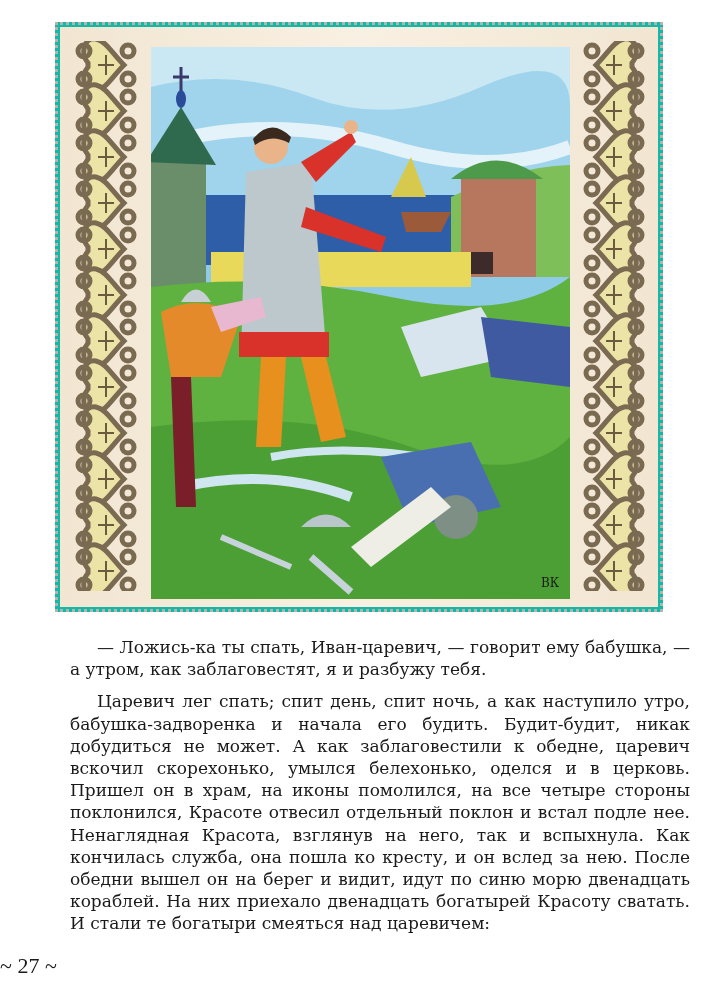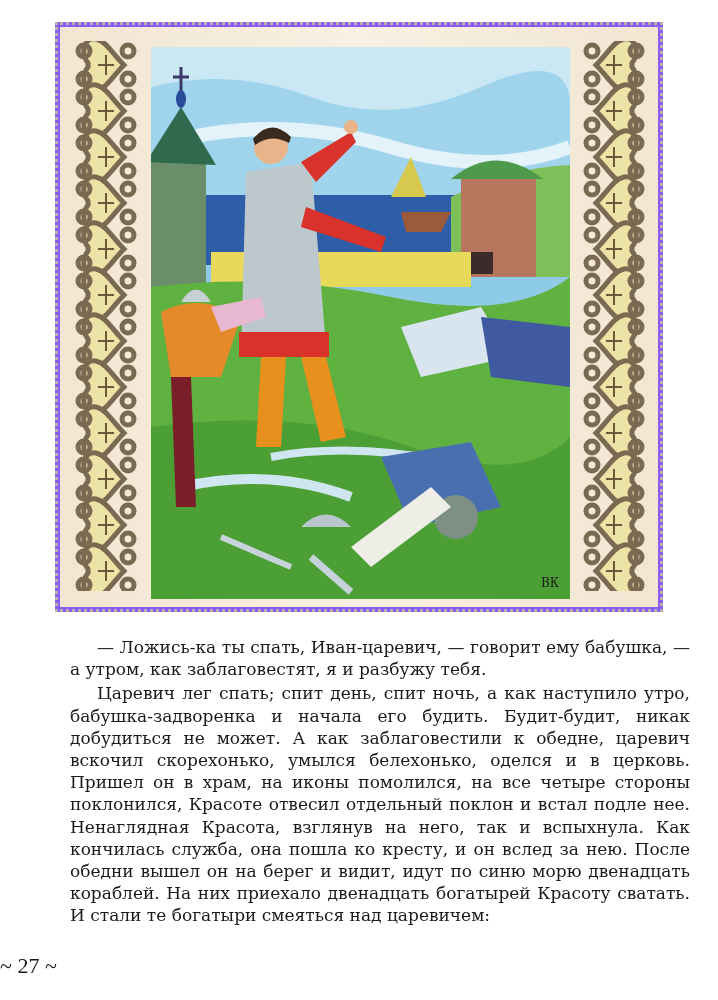--- a/index.html
+++ b/index.html
@@ -1,31 +1,31 @@
 <!DOCTYPE html>
 <html><head>
 <meta charset="utf-8">
 <style>
   html, body { margin:0; padding:0; }
   body { width:718px; height:1000px; background:#ffffff; position:relative; overflow:hidden;
          font-family:"DejaVu Serif", "Liberation Serif", serif; color:#1a1a1a; }
   .frame { position:absolute; left:55px; top:22px; width:608px; height:590px;
-           background:#8b5cf6; box-sizing:border-box;
+           background:#14b8a6; box-sizing:border-box;
            border:3px dotted #b8b2ad; }
   .frame-inner { position:absolute; left:2px; top:2px; right:2px; bottom:2px;
            background:linear-gradient(90deg,#f2e6d2 0%, #f8f0e2 50%, #f2e6d2 100%); }
   .ornament-col { position:absolute; top:16px; width:64px; height:550px; overflow:hidden; }
   .ornament-col.left { left:16px; }
   .ornament-col.right { left:524px; }
   .illustration { position:absolute; left:93px; top:22px; width:419px; height:552px;
            overflow:hidden; background:#8ecbe6; }
   .page-text { position:absolute; left:70px; top:636px; width:620px;
            font-size:17px; line-height:22.2px; text-align:justify; }
   .page-text p { margin:0; text-indent:27px; }
-  .page-text p + p { margin-top:2px; }
+  .page-text p + p { margin-top:10px; }
   .page-number { position:absolute; left:0; width:718px; top:953px; text-align:left;
            font-family:"Liberation Serif", serif; font-size:22px; }
 </style>
 </head>
 <body>
 
 <div class="frame">
   <div class="frame-inner"></div>
 
   <div class="ornament-col left">

